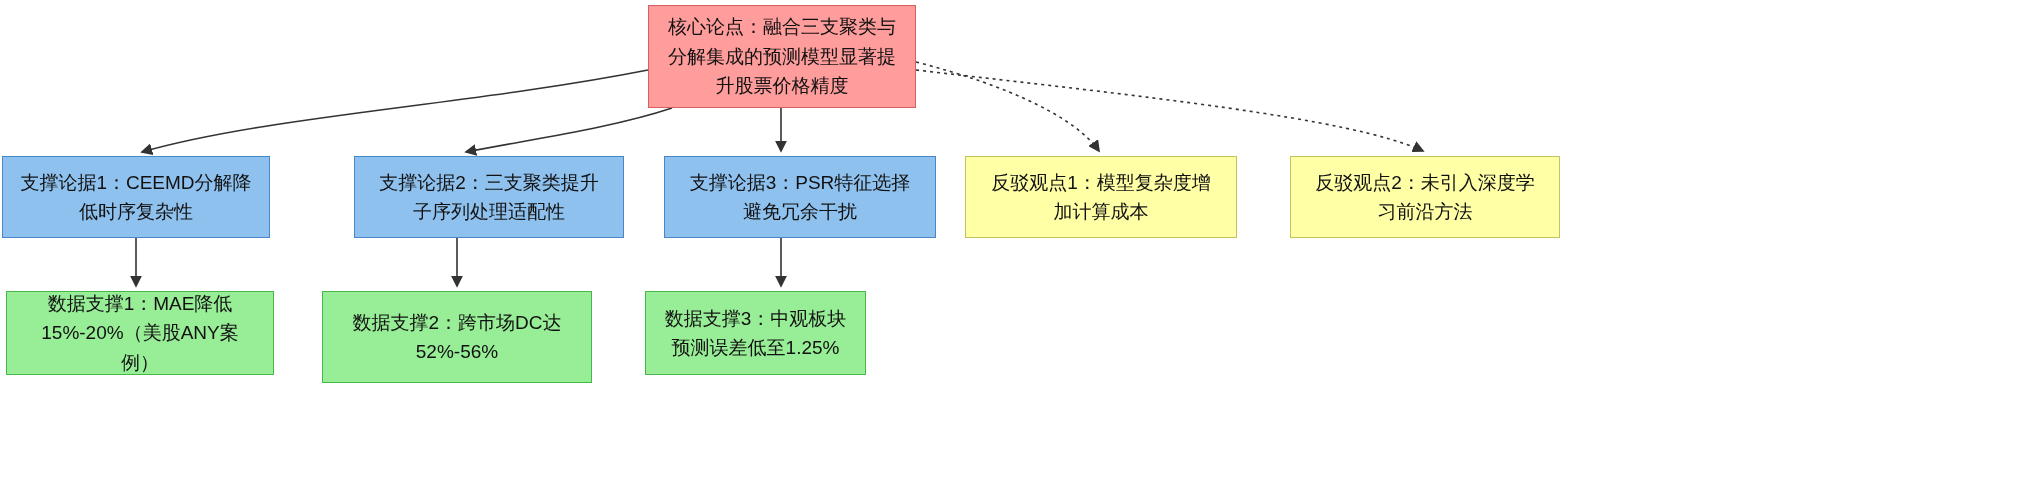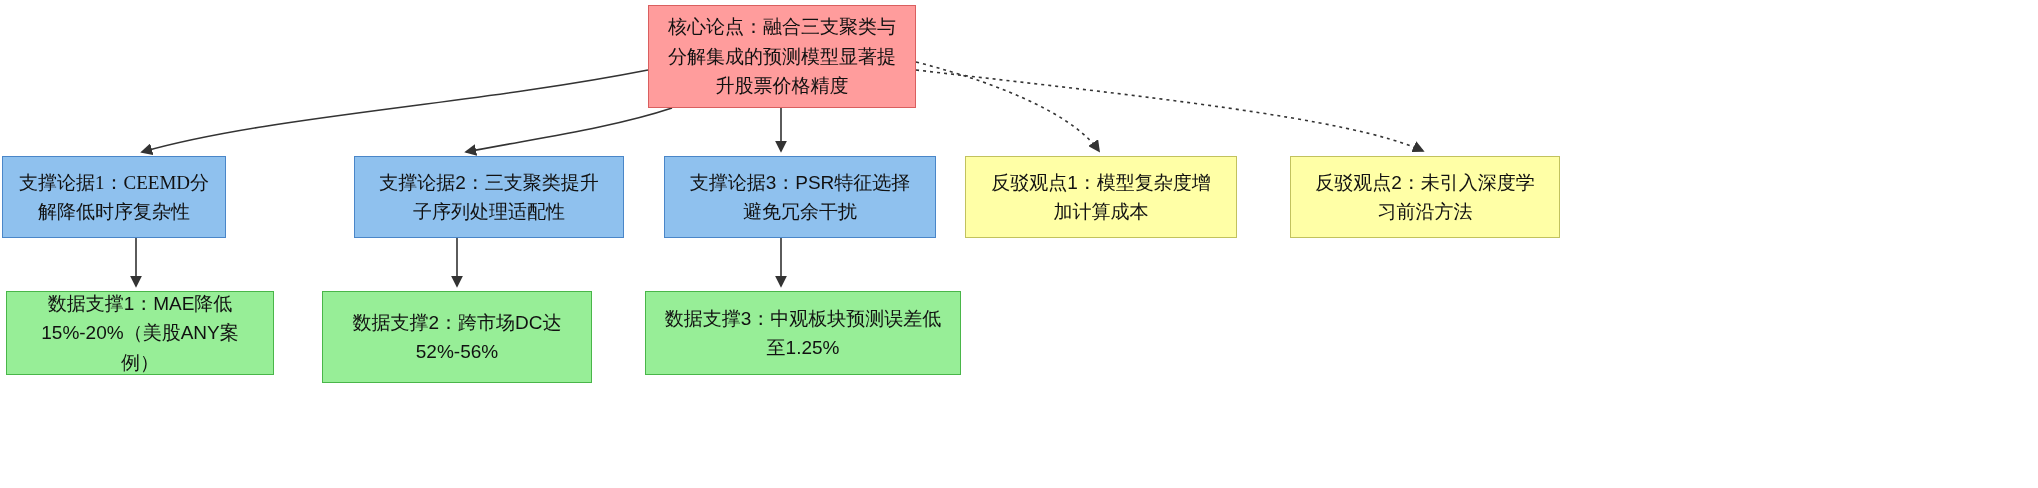--- a/index.html
+++ b/index.html
@@ -18,28 +18,28 @@
     font-size:19px; line-height:1.55; color:#111;
     border:1px solid #000;
     padding:6px 16px;
   }
   .node-core     { background:var(--core-fill);     border-color:var(--core-border); }
   .node-support  { background:var(--support-fill);  border-color:var(--support-border); }
   .node-rebuttal { background:var(--rebuttal-fill); border-color:var(--rebuttal-border); }
   .node-evidence { background:var(--evidence-fill); border-color:var(--evidence-border); }
 
   .pos-core { left:648px; top:5px;   width:268px; height:103px; }
-  .pos-s1   { left:2px;   top:156px; width:224px; height:82px;font-family:Liberation Serif, serif; }
+  .pos-s1   { left:2px;   top:156px; width:268px; height:82px; }
   .pos-s2   { left:322px; top:156px; width:270px; height:82px;margin-left:32px; }
   .pos-s3   { left:645px; top:156px; width:272px; height:82px;margin-left:19px; }
   .pos-r1   { left:965px; top:156px; width:272px; height:82px; }
   .pos-r2   { left:1290px;top:156px; width:270px; height:82px; }
   .pos-e1   { left:6px;   top:291px; width:268px; height:84px; }
   .pos-e2   { left:322px; top:291px; width:270px; height:92px; }
-  .pos-e3   { left:645px; top:291px; width:316px; height:84px; }
+  .pos-e3   { left:645px; top:291px; width:221px; height:84px; }
 </style>
 </head>
 <body>
 
 <div class="canvas">
 
   <svg class="edges" viewBox="0 0 2038 488" xmlns="http://www.w3.org/2000/svg">
     <defs>
       <marker id="arrow" viewBox="0 0 10 10" refX="8.5" refY="5" markerWidth="7.5" markerHeight="7.5" orient="auto-start-reverse">
         <path d="M0,0 L10,5 L0,10 z" fill="#333333"></path>

